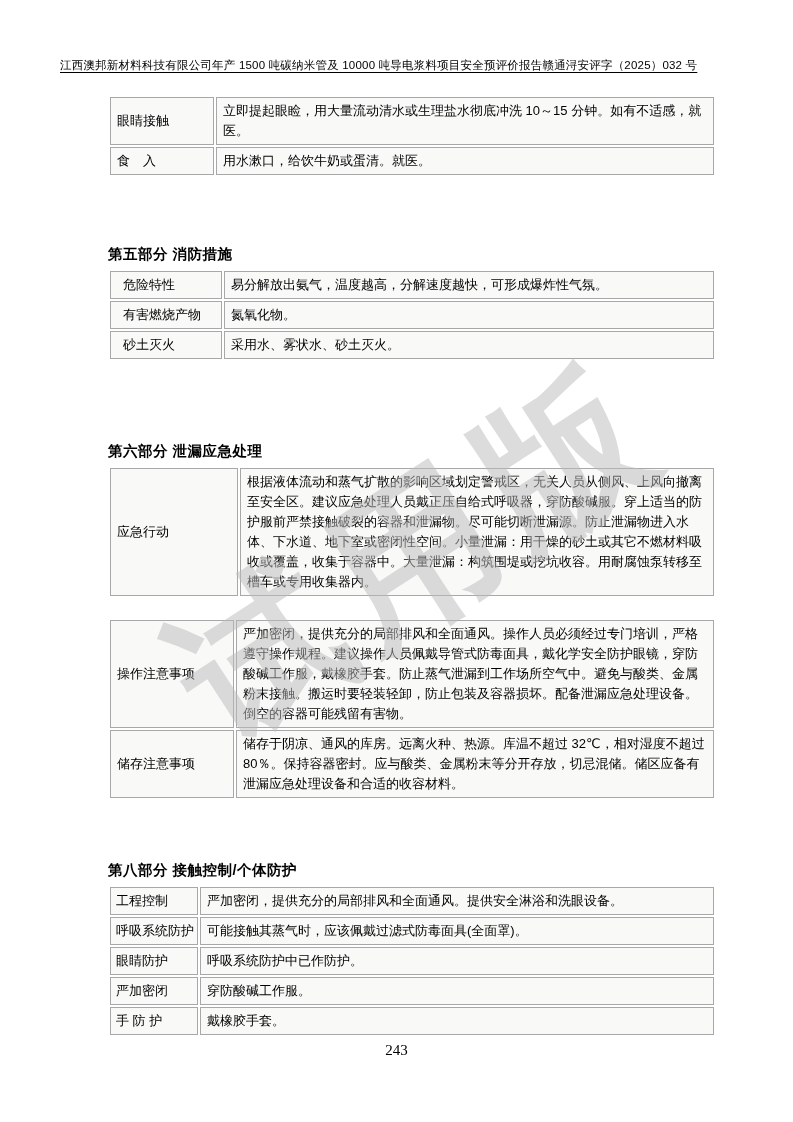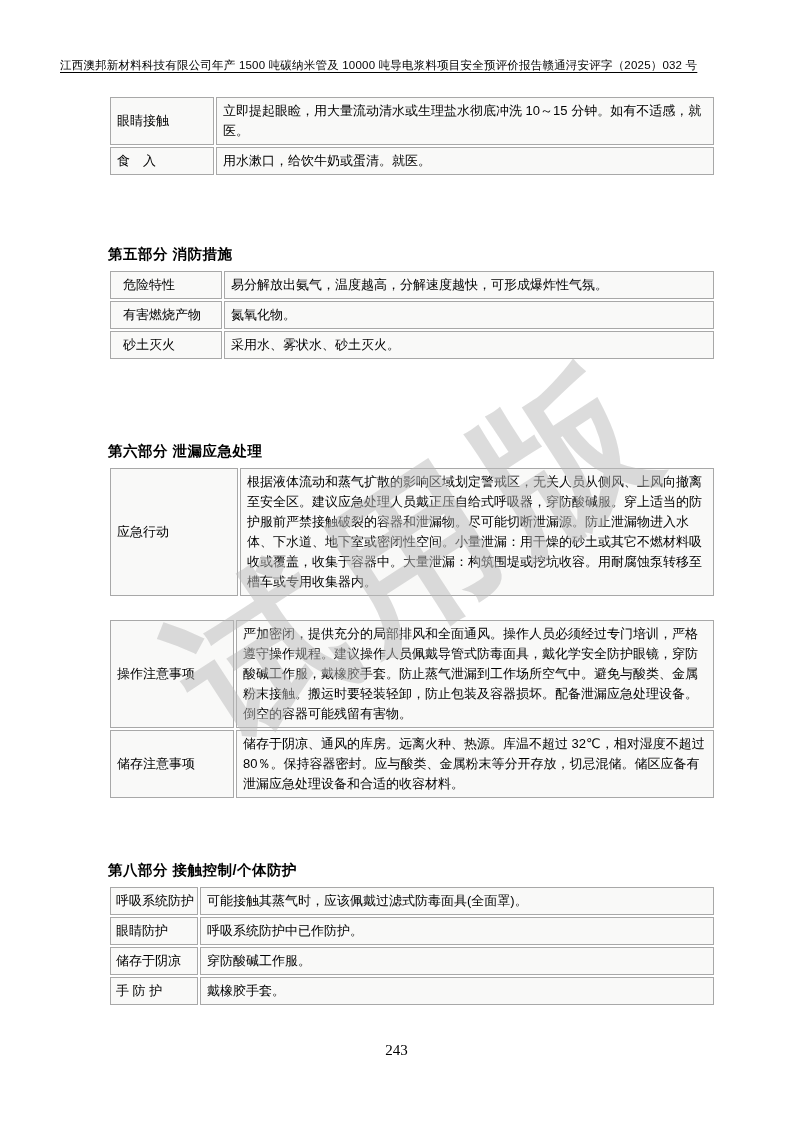--- a/index.html
+++ b/index.html
@@ -117,29 +117,33 @@
       </tr>
     </tbody>
   </table>
 </div>
 
 <div class="section s4" id="sec4">
   <h2 class="section-heading">第八部分 接触控制/个体防护</h2>
   <table class="msds">
     <tbody>
       <tr>
+        <td class="label">工程控制</td>
+        <td class="text">严加密闭，提供充分的局部排风和全面通风。提供安全淋浴和洗眼设备。</td>
+      </tr>
+      <tr>
         <td class="label">呼吸系统防护</td>
         <td class="text">可能接触其蒸气时，应该佩戴过滤式防毒面具(全面罩)。</td>
       </tr>
       <tr>
         <td class="label">眼睛防护</td>
         <td class="text">呼吸系统防护中已作防护。</td>
       </tr>
       <tr>
-        <td class="label">储存于阴凉</td>
+        <td class="label">严加密闭</td>
         <td class="text">穿防酸碱工作服。</td>
       </tr>
       <tr>
         <td class="label">手 防 护</td>
         <td class="text">戴橡胶手套。</td>
       </tr>
     </tbody>
   </table>
 </div>
 

